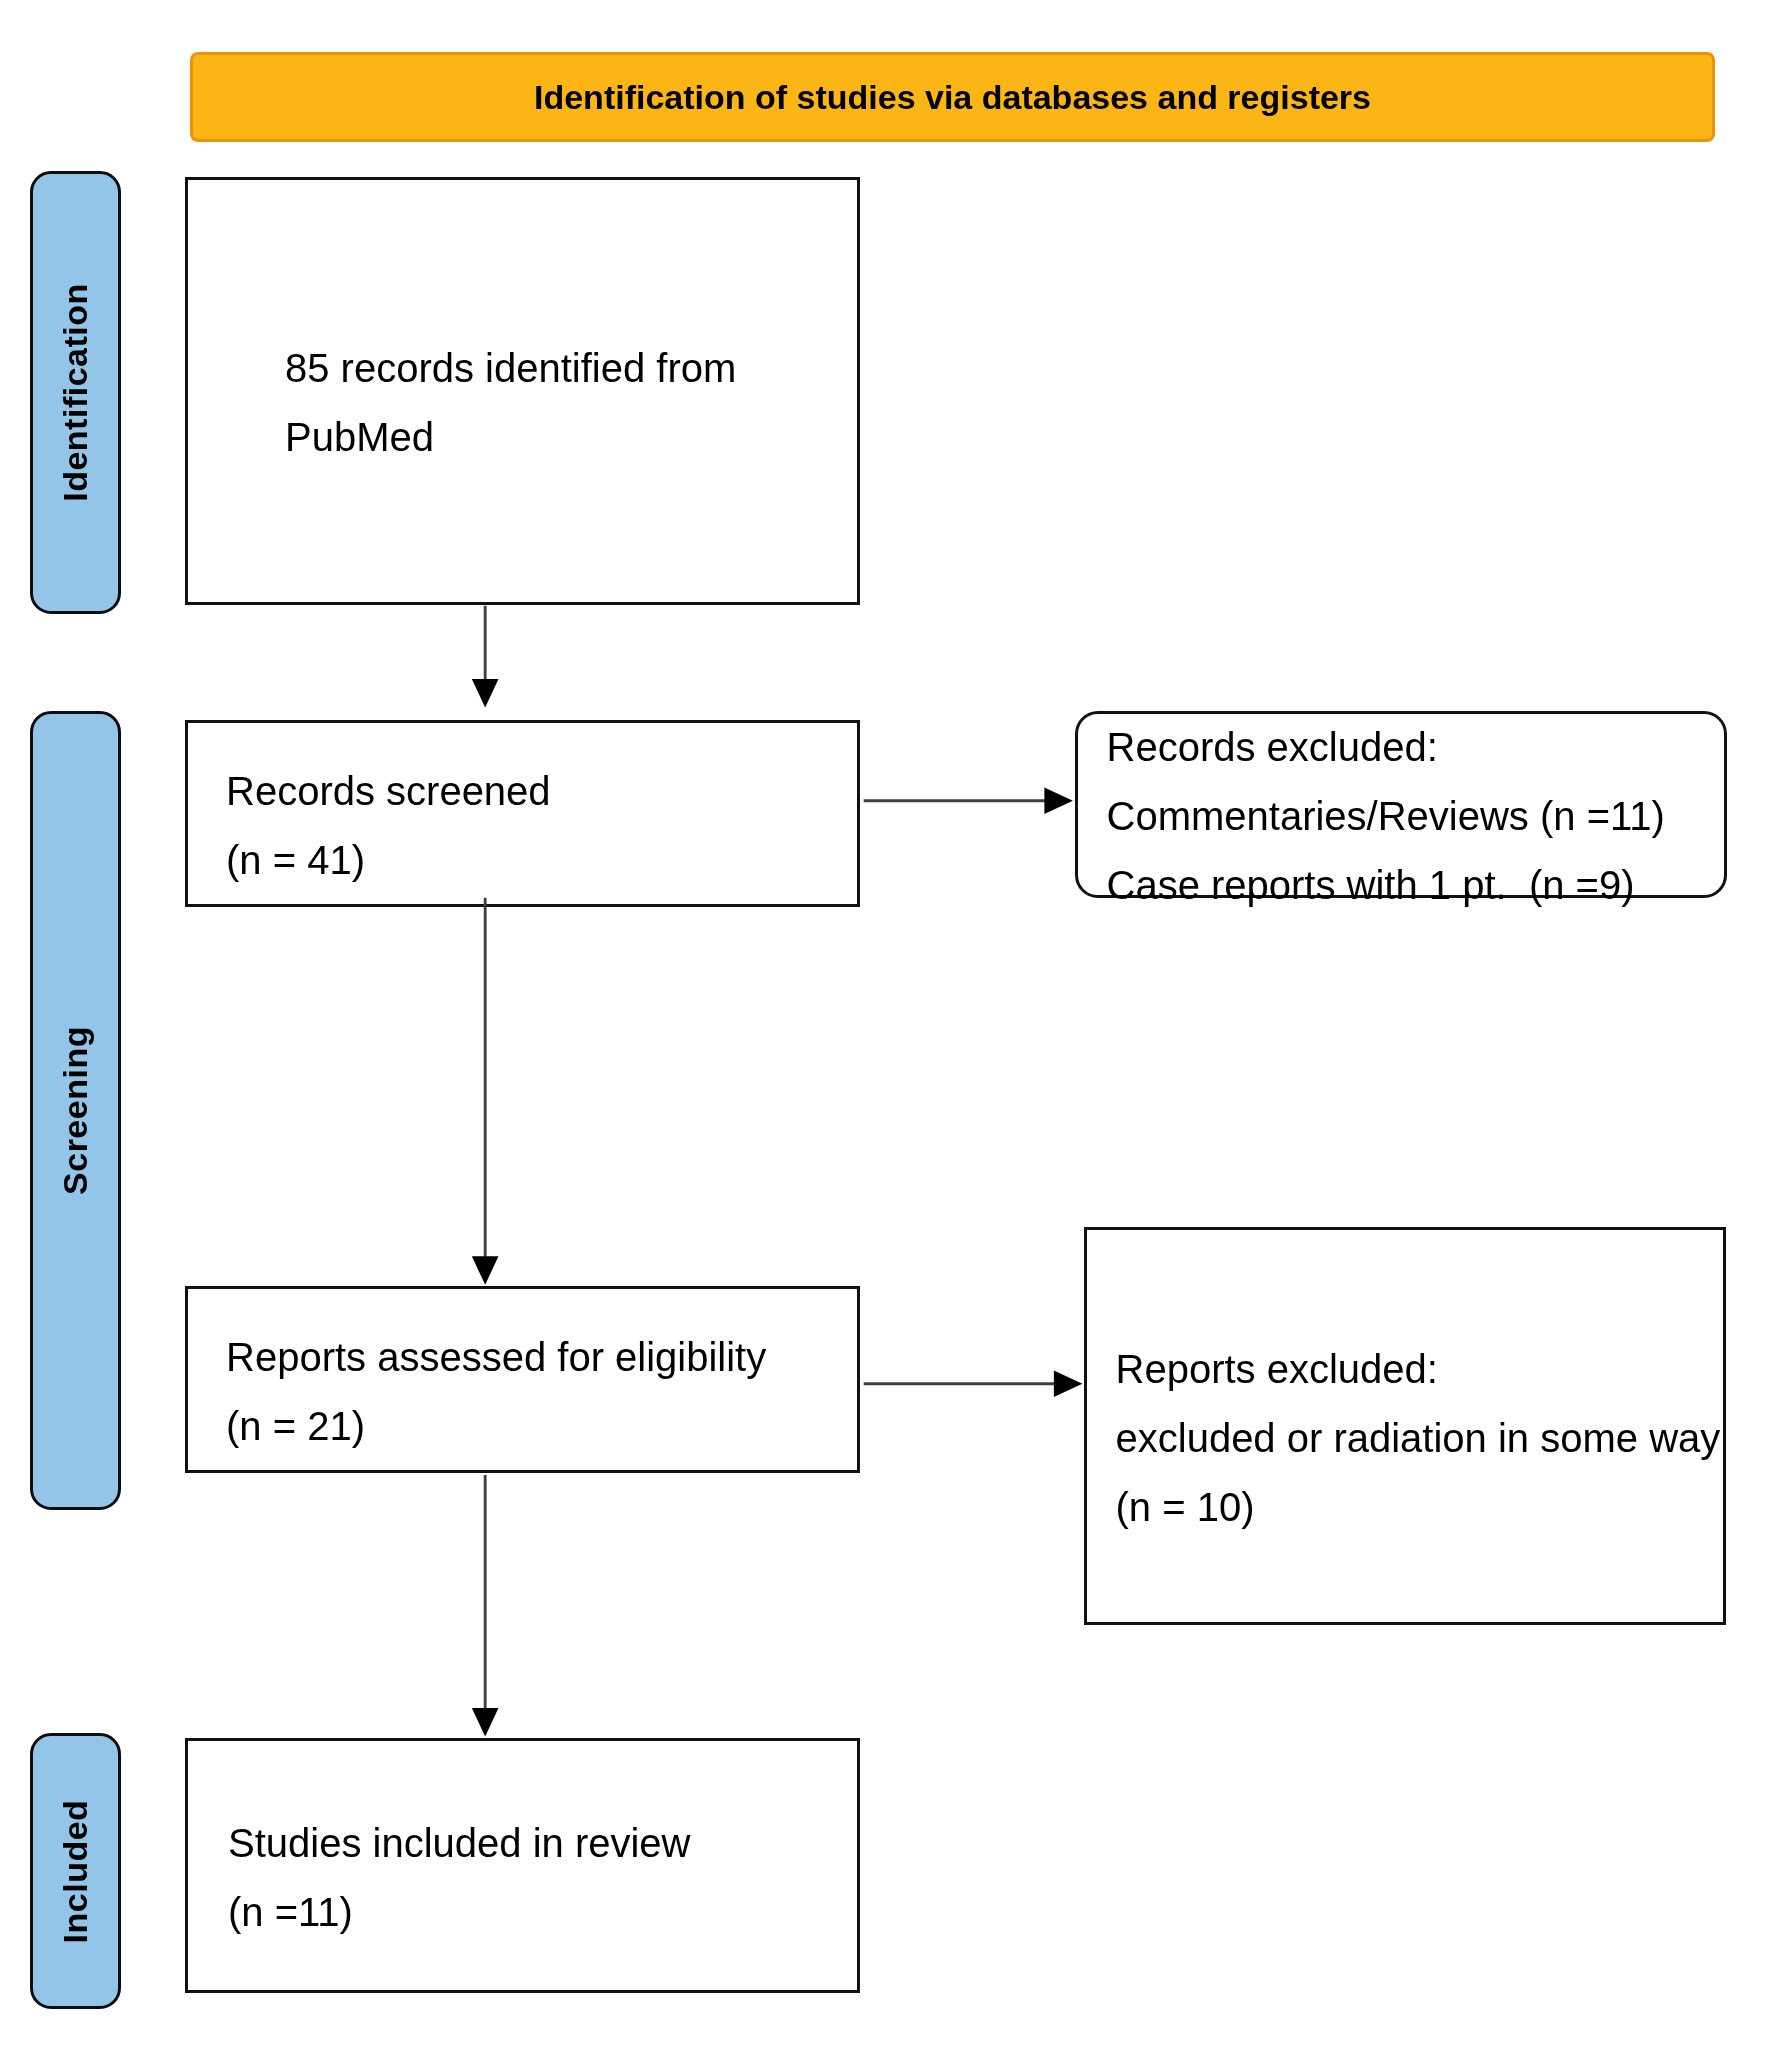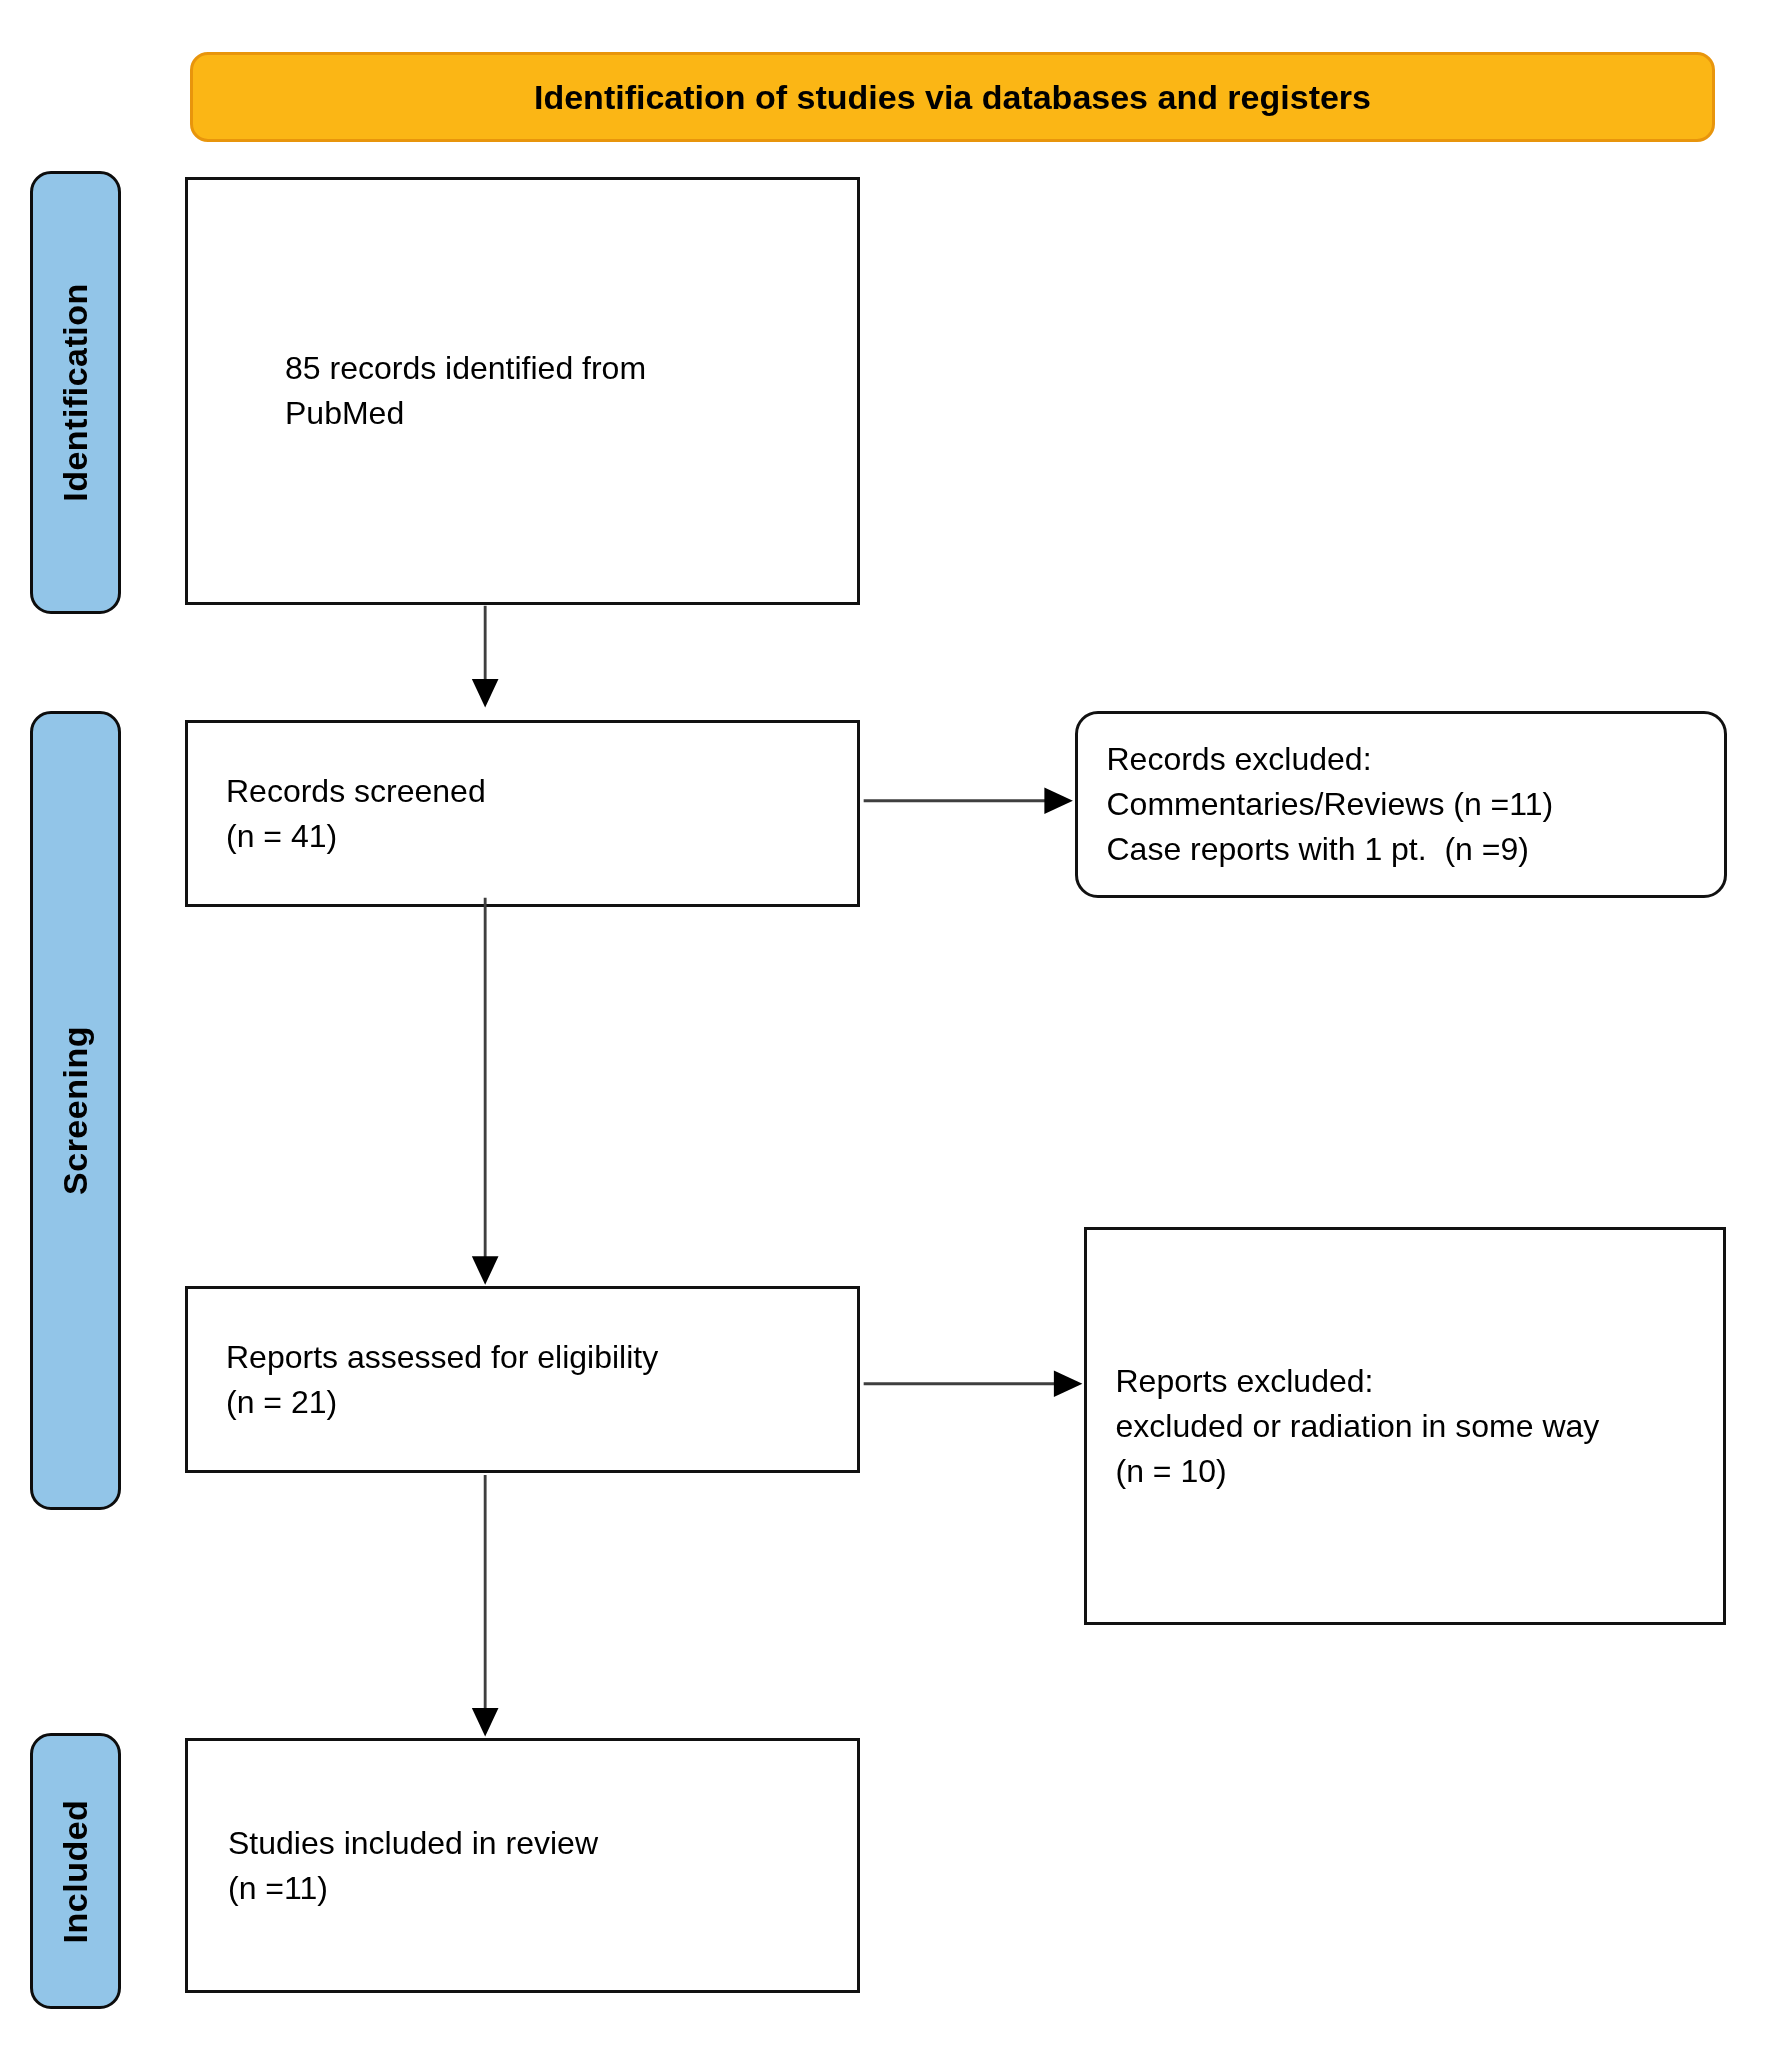--- a/index.html
+++ b/index.html
@@ -17,21 +17,21 @@
     overflow: hidden;
   }
 
   
   .header-banner {
     position: absolute;
     left: 190px; top: 52px;
     width: 1525px; height: 90px;
     background: #FBB615;
     border: 3.8px solid #E8950C;
-    border-radius: 18px;
+    border-radius: 8px;
     box-sizing: border-box;
     display: flex;
     align-items: center;
     justify-content: center;
   }
   .header-banner span {
     font-size: 34px;
     font-weight: bold;
     color: #000000;
   }
@@ -65,24 +65,25 @@
   .fbox {
     position: absolute;
     background: #ffffff;
     border: 3.8px solid #111111;
     box-sizing: border-box;
     display: flex;
     flex-direction: column;
     justify-content: center;
   }
   .box-line {
-    font-size: 32px;
+    font-size: 40px;
     line-height: 45px;
     color: #000000;
     white-space: pre-wrap;
+    margin-top: 24px;
   }
 
   .box-identified { left: 185px; top: 177px;  width: 675px; height: 428px; padding-left: 97px; }
   .box-screened   { left: 185px; top: 720px;  width: 675px; height: 187px; padding-left: 38px; }
   .box-assessed   { left: 185px; top: 1286px; width: 675px; height: 187px; padding-left: 38px; }
   .box-included   { left: 185px; top: 1738px; width: 675px; height: 255px; padding-left: 40px; }
 
   .box-records-excluded { left: 1075px; top: 711px;  width: 652px; height: 187px; padding-left: 28.5px; border-radius: 23px; }
   .box-reports-excluded { left: 1084px; top: 1227px; width: 642px; height: 398px; padding-left: 28.5px; }
 

